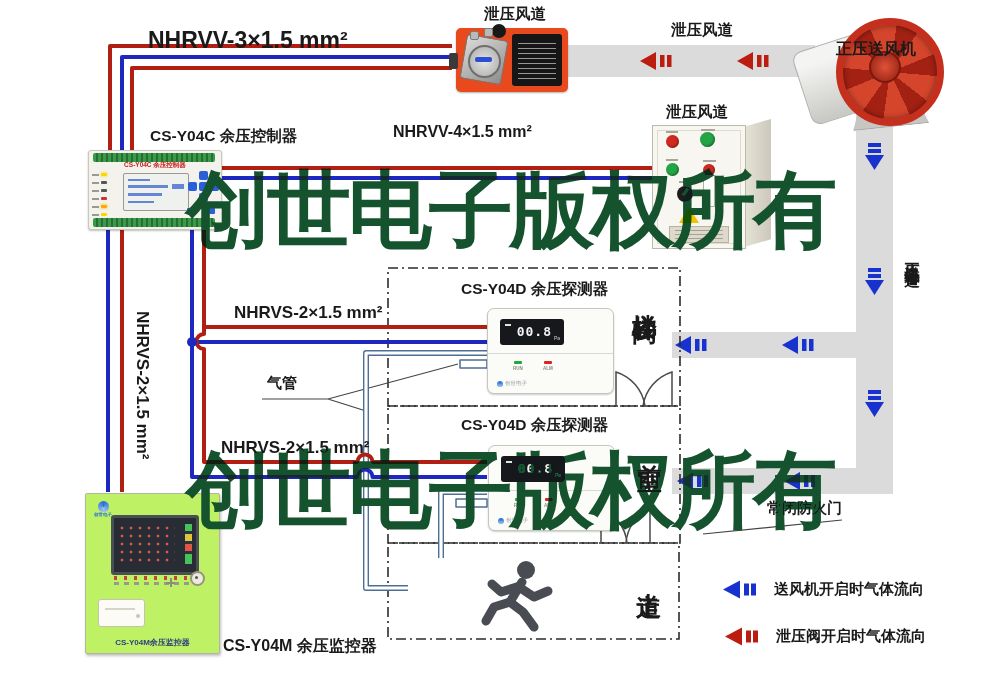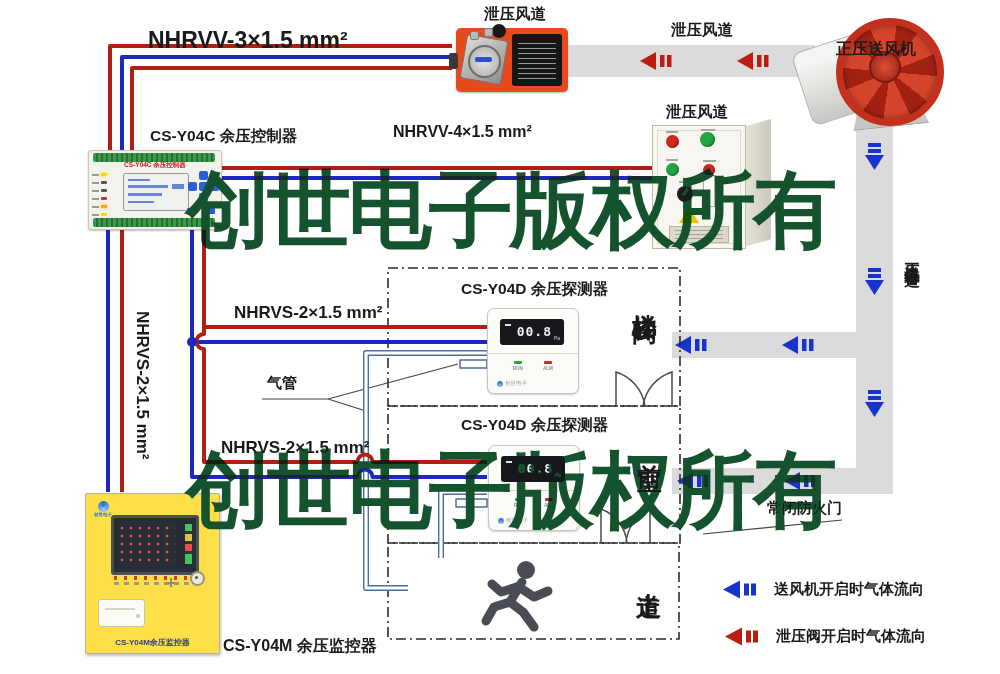--- a/index.html
+++ b/index.html
@@ -25,34 +25,34 @@
         font-weight:700;color:#c22;}
   .lcd{position:absolute;left:34px;top:22px;width:64px;height:36px;background:#eef1ee;
        border:1px solid #9a9a94;border-radius:2px;}
   .lcd i{position:absolute;display:block;background:#3a62c8;opacity:.75;}
   .led{position:absolute;left:12px;width:6px;height:3px;border-radius:1px;}
   .led-tag{position:absolute;left:3px;width:7px;height:2px;background:#9a9a92;}
   .navbtn{position:absolute;width:9px;height:9px;background:#2b5fd9;border-radius:2px;}
   .smallbtn{position:absolute;width:10px;height:6px;background:#2b5fd9;border-radius:1px;}
   
   .det{width:90px;height:84px;background:#fbfbf8;border:1px solid #c6c6c0;border-radius:7px;
-       box-shadow:0 1px 2px rgba(0,0,0,.2);}
+       box-shadow:0 1px 2px rgba(0,0,0,.2);padding-left:35px;}
   .det-screen{position:absolute;left:12px;top:10px;width:64px;height:26px;background:#17181c;
        border-radius:3px;color:#f2f2f2;}
   .det-val{position:absolute;right:12px;top:5px;font-family:"DejaVu Sans Mono",monospace;
        font-weight:700;font-size:13px;letter-spacing:1px;}
   .det-unit{position:absolute;right:4px;bottom:4px;font-size:5px;color:#cfcfcf;}
   .det-tick{position:absolute;left:5px;top:5px;width:6px;height:2px;background:#dfe6df;}
   .det-div{position:absolute;left:0;top:44px;width:100%;border-top:1px solid #d8d8d2;}
   .ind{position:absolute;width:8px;height:3px;border-radius:1px;}
   .ind-lab{position:absolute;font-size:4.5px;color:#8a8a84;font-weight:700;}
   .det-brand{position:absolute;left:9px;bottom:6px;font-size:5.5px;color:#9aa0a6;display:flex;align-items:center;gap:2px;}
   .det-brand b{width:6px;height:6px;border-radius:50%;background:conic-gradient(#2a6fd4,#8fb8ec,#2a6fd4);display:inline-block;}
   
-  .mon{left:85px;top:493px;width:133px;height:159px;background:#fde047;border:1px solid #b7b3a4;
+  .mon{left:85px;top:493px;width:133px;height:159px;background:#bef264;border:1px solid #b7b3a4;
        border-radius:2px;box-shadow:1px 2px 3px rgba(0,0,0,.25);}
   .mon-screen{position:absolute;left:25px;top:21px;width:82px;height:54px;background:#272c35;
        border:3px solid #4a4e55;border-radius:3px;}
   .mon-dots{position:absolute;left:5px;top:7px;width:56px;height:38px;
        background-image:radial-gradient(circle 1.6px at 3px 3px,#e05545 95%,transparent);
        background-size:9px 8px;}
   .mon-col{position:absolute;right:4px;top:6px;width:7px;height:40px;
        background:linear-gradient(#49c15a 0 18%,#2b3340 18% 26%,#e0c23c 26% 42%,#2b3340 42% 50%,#e05545 50% 68%,#2b3340 68% 76%,#49c15a 76% 100%);}
   .mon-leds{position:absolute;left:28px;top:82px;width:78px;height:4px;
        background:repeating-linear-gradient(90deg,#c04438 0 3px,transparent 3px 10px);}

